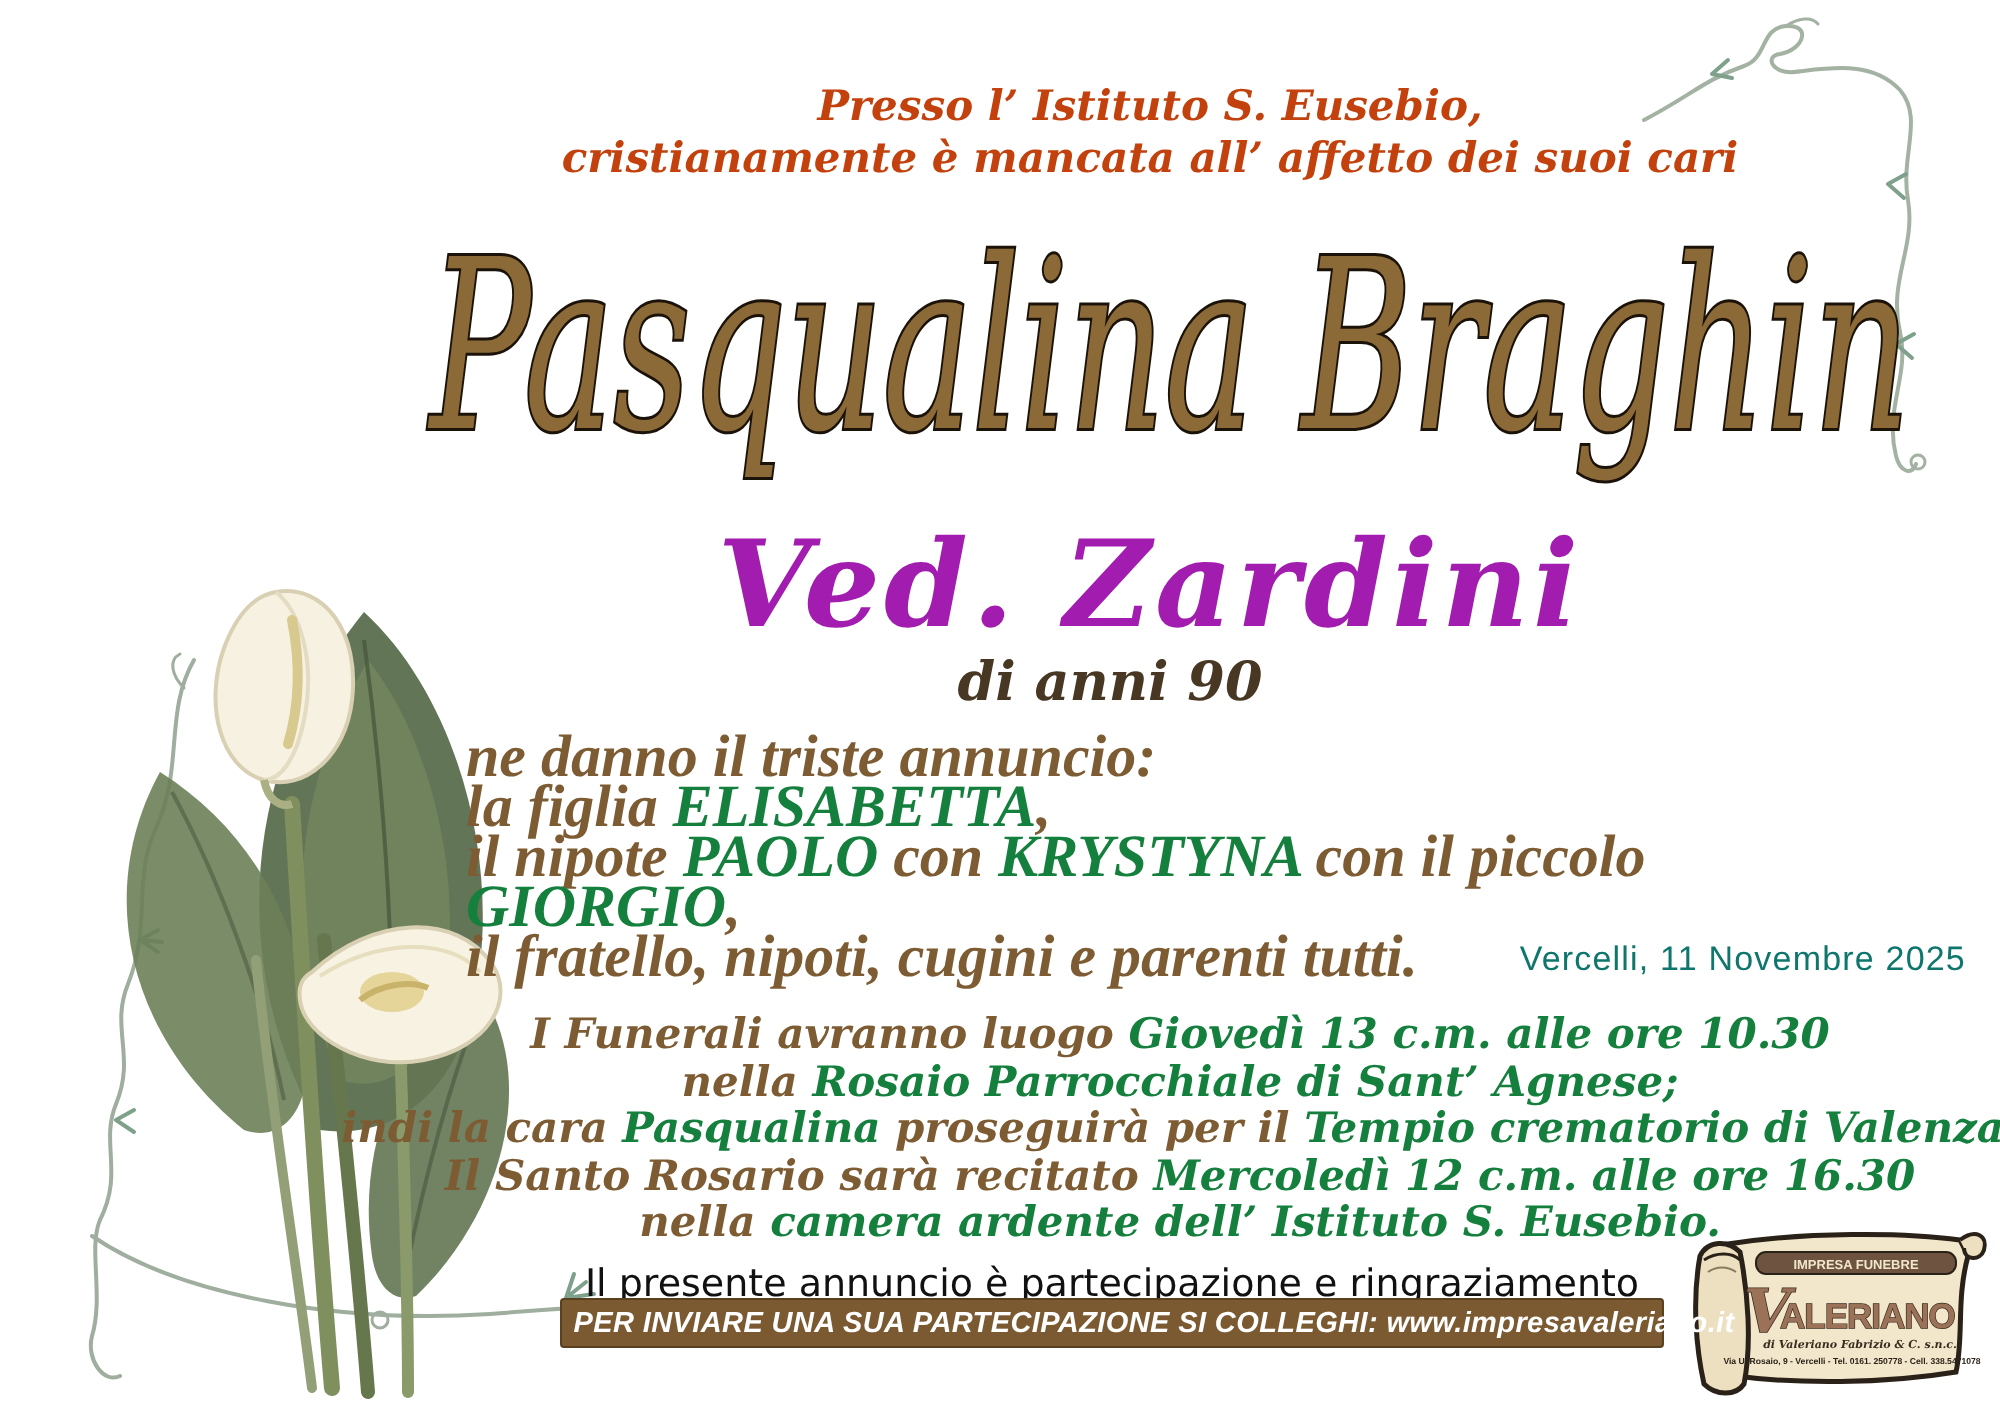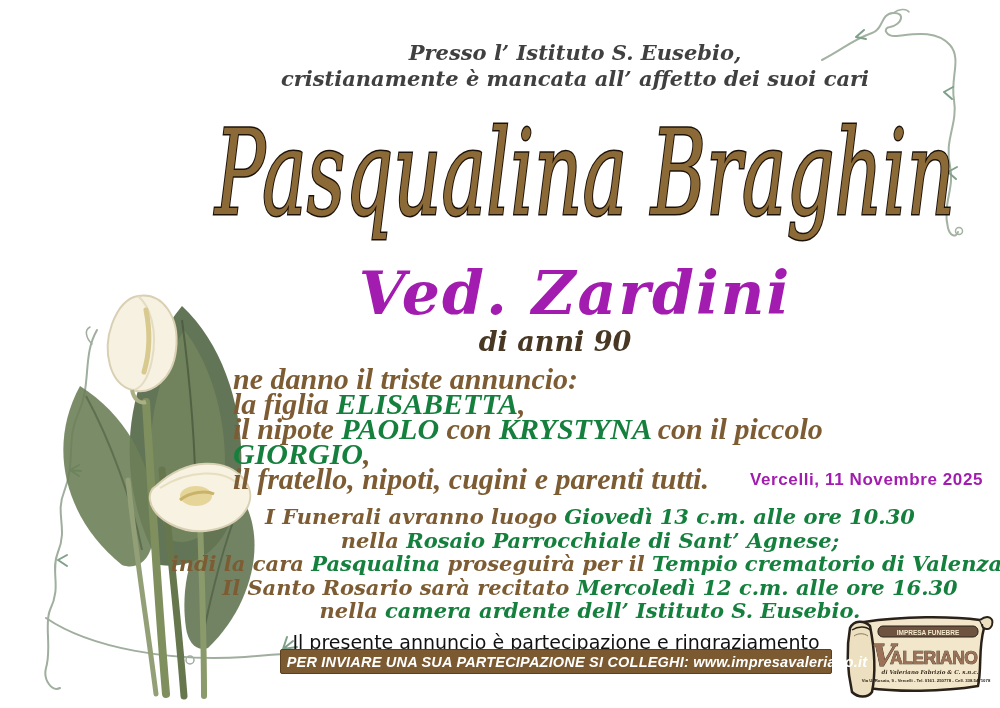--- a/index.html
+++ b/index.html
@@ -5,38 +5,38 @@
   * { margin:0; padding:0; box-sizing:border-box; }
   html,body { width:1000px; height:708px; }
   body { background:#ffffff; font-family:"DejaVu Serif", serif; overflow:hidden; position:relative; }
 
   .page { position:absolute; inset:0; width:1000px; height:708px; background:#ffffff; }
 
   .art-layer { position:absolute; left:0; top:0; width:1000px; height:708px; z-index:1; }
   .text-layer { position:absolute; left:0; top:0; width:1000px; height:708px; z-index:2; }
 
   .hdr { position:absolute; top:40px; left:150px; width:850px; text-align:center;
-         font-style:italic; font-weight:700; font-size:21px; line-height:26px; color:#404040; }
+         font-style:italic; font-weight:700; font-size:21px; line-height:26px; color:#c2410c; }
 
   .name-svg { position:absolute; top:92px; left:0; width:1000px; height:175px; }
 
   .widow { position:absolute; top:258px; left:150px; width:850px; text-align:center;
            font-style:italic; font-weight:700; font-size:60px; color:#a21caf;
            letter-spacing:2px; }
   .age { position:absolute; top:326px; left:130px; width:850px; text-align:center;
          font-style:italic; font-weight:700; font-size:27px; color:#473723; }
 
   .announce { position:absolute; top:366px; left:233px; width:660px; text-align:left;
               font-style:italic; font-weight:700; font-size:30px; line-height:25px;font-family:Liberation Serif, serif; }
   .b { color:#7d5c33; }
   .k { color:#15803d; }
 
   .dateline { position:absolute; top:470px; left:583px; width:400px; text-align:right;
-              font-family:"Liberation Sans", sans-serif; font-weight:700; font-size:17px;
-              letter-spacing:0.6px; color:#a21caf; }
+              font-family:"Liberation Sans", sans-serif; font-weight:400; font-size:17px;
+              letter-spacing:0.6px; color:#0f766e; }
 
   .funeral { position:absolute; top:505px; left:110px; width:960px; text-align:center;
              font-style:italic; font-weight:700; font-size:21px; line-height:23.5px; }
 
   .closing { position:absolute; top:631px; left:156px; width:800px; text-align:center;
              font-family:"DejaVu Sans", sans-serif; font-size:19px; color:#111; }
 
   .banner { position:absolute; top:649px; left:280px; width:552px; height:25px;
             background:#7b5a32; border:1px solid #59401f; border-radius:2px;
             display:flex; align-items:center; justify-content:center; }

